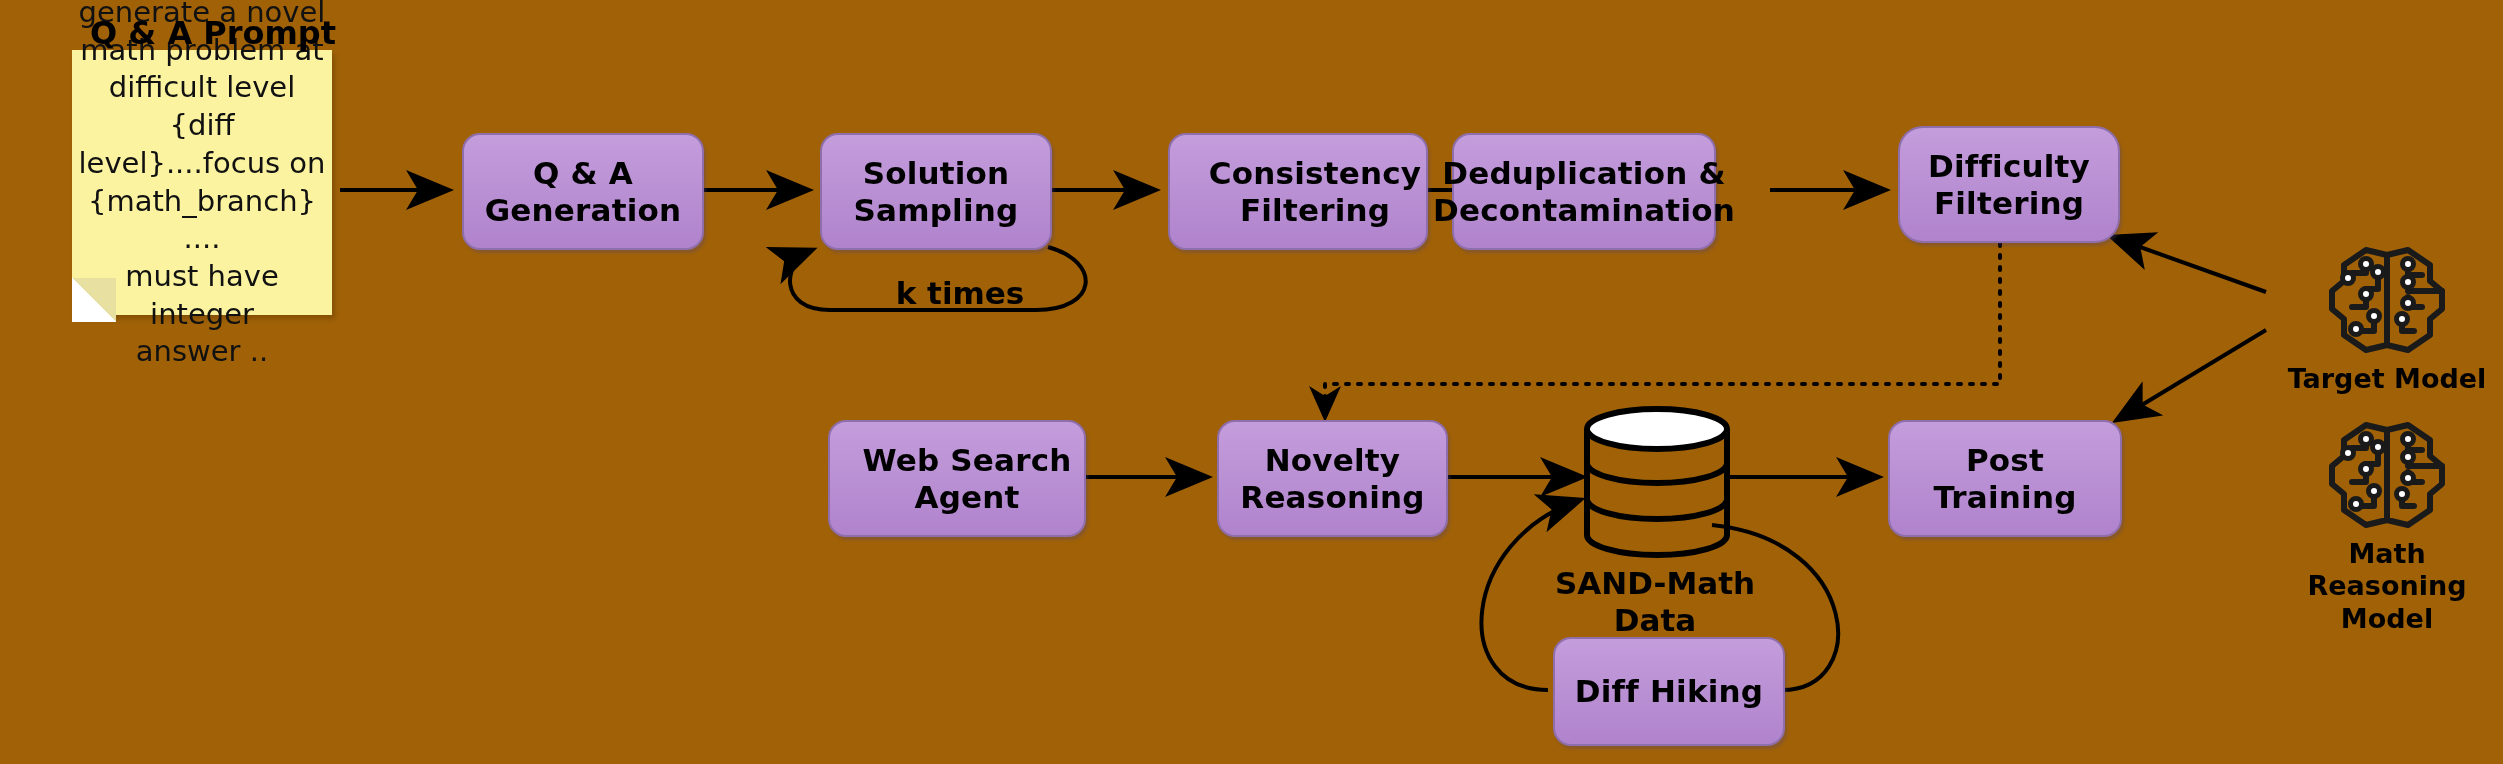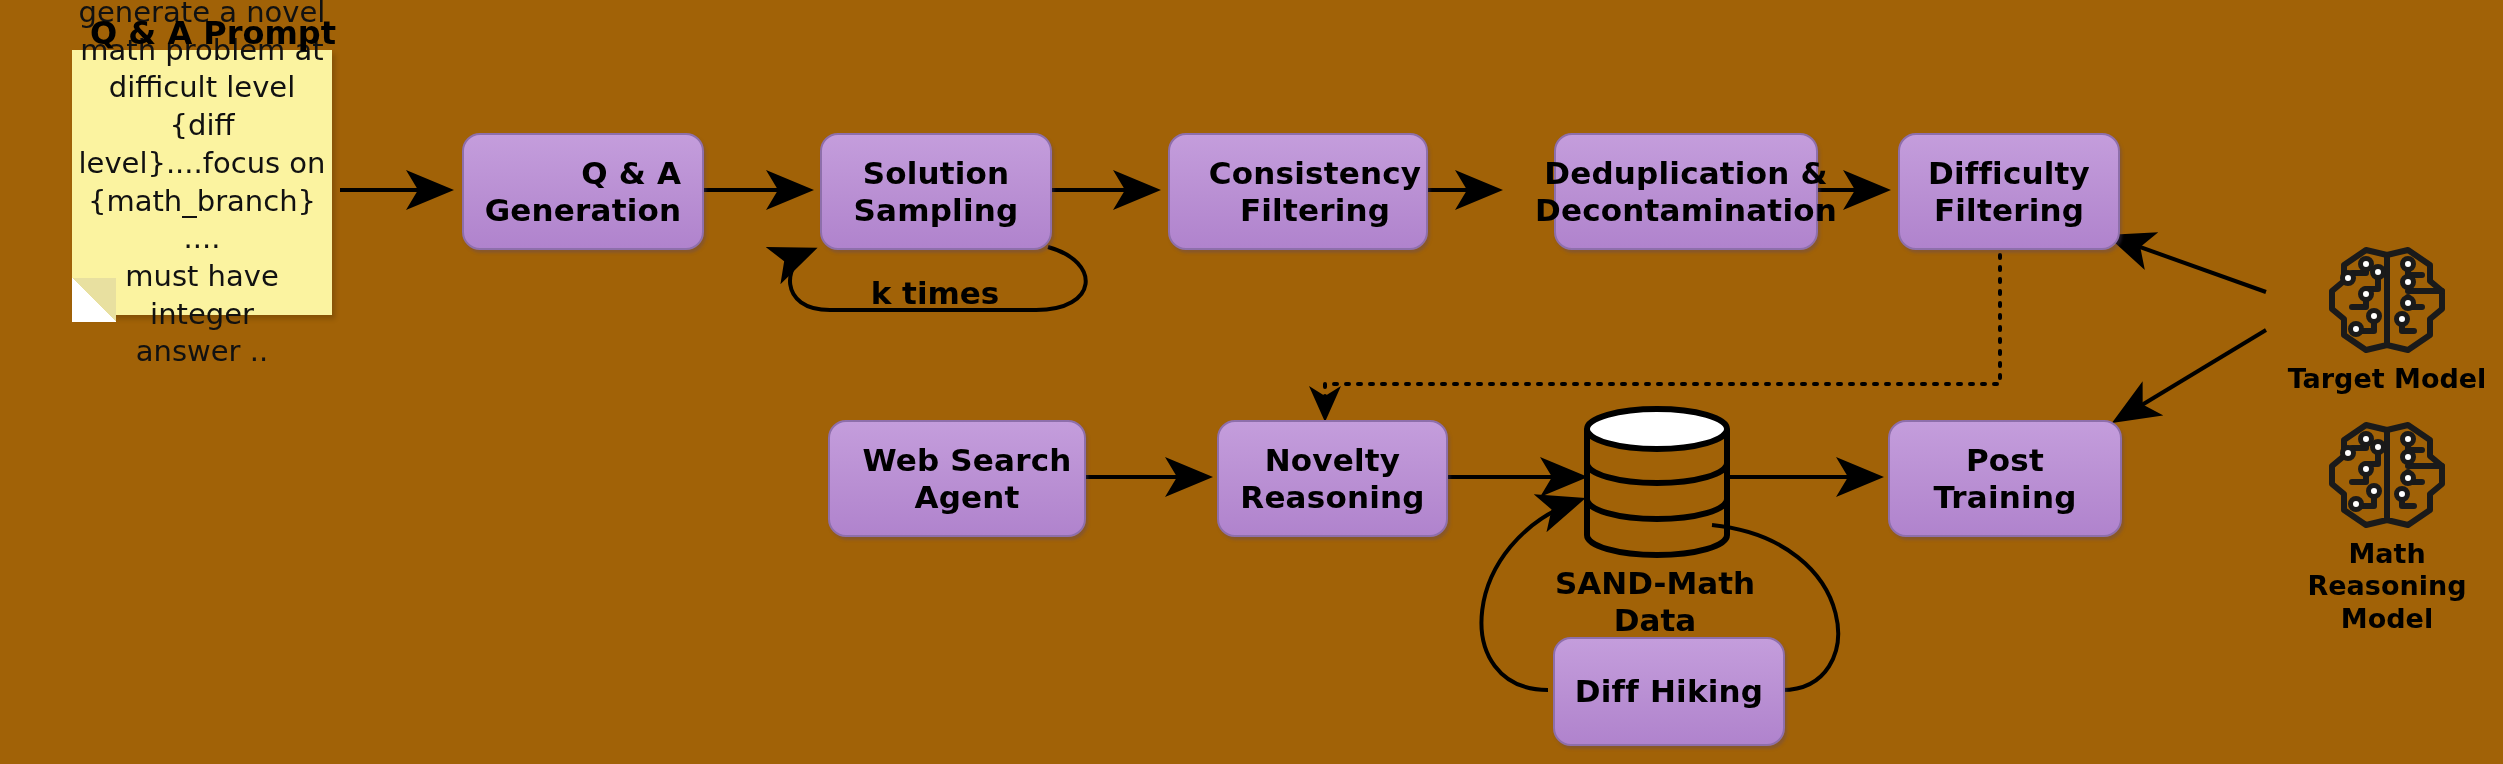--- a/index.html
+++ b/index.html
@@ -132,42 +132,42 @@
 difficult level
 {diff
 level}....focus on
 {math_branch} ....
 must have integer
 answer ..</div>
   </div>
   <div class="sticky-fold" style="left:72px;top:278px;"></div>
 
   <div class="node" style="left:462px;top:133px;width:238px;height:113px;">
-    <span style="white-space:pre-line;text-align:right;">Q &amp; A
+    <span style="white-space:pre-line;">Q &amp; A
 Generation</span>
   </div>
 
   <div class="node" style="left:820px;top:133px;width:228px;height:113px;">
     <span style="white-space:pre-line;">Solution
 Sampling</span>
   </div>
 
-  <div class="freelabel" style="left:830px;top:275px;width:210px;">k times</div>
+  <div class="freelabel" style="left:855px;top:275px;width:210px;">k times</div>
 
   <div class="node" style="left:1168px;top:133px;width:222px;height:113px;padding-left:34px;">
     <span style="white-space:pre-line;">Consistency
 Filtering</span>
   </div>
 
-  <div class="node" style="left:1554px;top:133px;width:260px;height:113px;">
+  <div class="node" style="left:1452px;top:133px;width:260px;height:113px;">
     <span style="white-space:pre-line;">Deduplication &amp;
 Decontamination</span>
   </div>
 
-  <div class="node" style="left:1898px;top:133px;width:218px;height:113px;">
+  <div class="node" style="left:1898px;top:126px;width:218px;height:113px;border-radius:25px;">
     <span style="white-space:pre-line;">Difficulty
 Filtering</span>
   </div>
 
   <div class="node" style="left:828px;top:420px;width:234px;height:113px;padding-left:20px;">
     <span style="white-space:pre-line;">Web Search
 Agent</span>
   </div>
 
   <div class="node" style="left:1217px;top:420px;width:227px;height:113px;">

